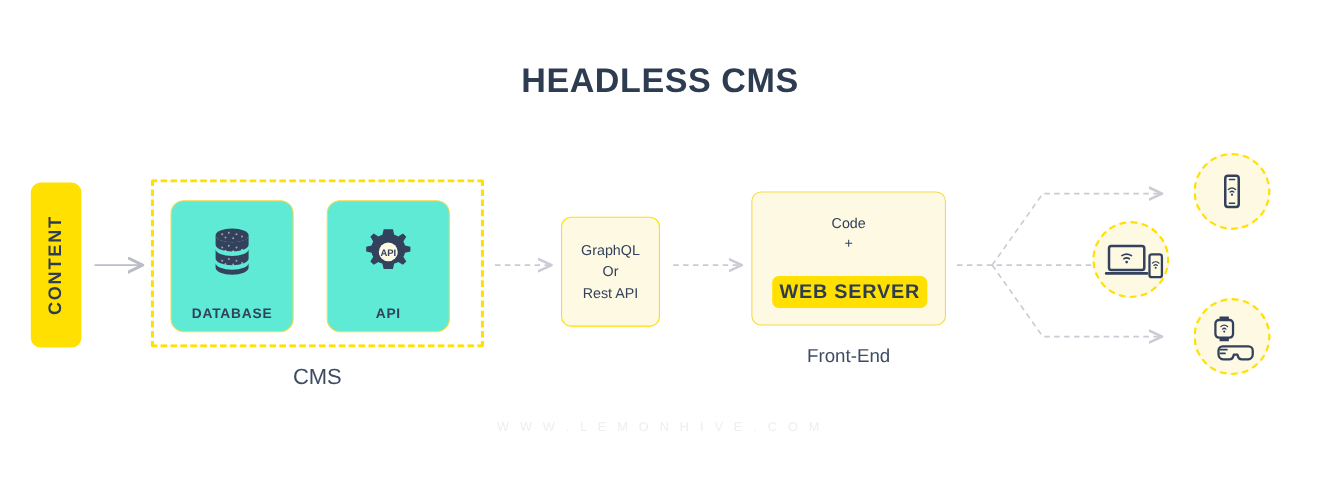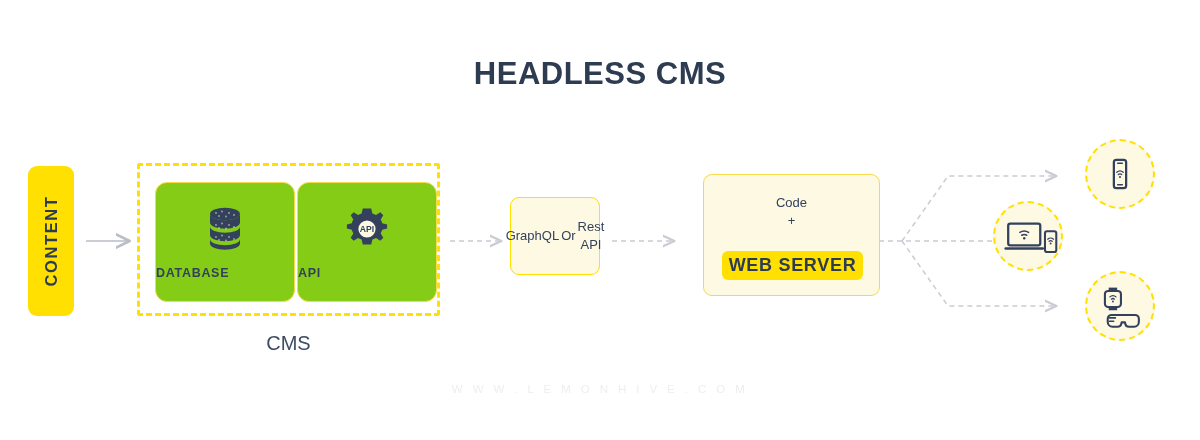--- a/index.html
+++ b/index.html
@@ -57,81 +57,80 @@
   #cms-group {
     left: 137px; top: 163px;
     width: 303px; height: 153px;
     border: 3px dashed #ffe000;
     border-radius: 3px;
     box-sizing: border-box;
   }
   .cms-card {
     position: absolute;
     top: 16px;
-    width: 140px; height: 120px;
-    background: #84cc16;
+    width: 112px; height: 120px;
+    background: #5eead4;
     border: 1.5px solid #f7d94c;
     border-radius: 12px;
     box-sizing: border-box;
   }
   #cms-card-database { left: 15px; }
   #cms-card-api { left: 157px; }
   .card-icon {
     position: absolute;
     left: 0; right: 0; top: 22px;
     display: flex; justify-content: center; align-items: center;
     height: 48px;
   }
   .card-label {
     position: absolute;
-    left: 0; right: 0; bottom: 21px;
-    text-align: left;
+    left: 0; right: 0; bottom: 9px;
+    text-align: center;
     font-size: 12.5px;
     font-weight: bold;
     letter-spacing: 0.7px;
     color: #33415c;
   }
   #cms-caption {
     left: 137px; top: 332px;
     width: 303px;
     text-align: center;
     font-size: 20px;
     color: #3d4c63;
   }
 
   
   #api-layer-box {
     left: 510px; top: 197px;
-    width: 90px; height: 78px;
+    width: 90px; height: 100px;
     background: #fdf9e3;
     border: 1.7px solid #ffe000;
     border-radius: 9px;
     box-sizing: border-box;
     display: flex;
-    flex-direction: row;
+    flex-direction: column;
     justify-content: center;
     align-items: center;
     gap: 2px;
   }
   #api-layer-box div {
     font-size: 13px;
     color: #33415c;
     line-height: 1.35;
     text-align: center;
   }
 
   
   #frontend-box {
     left: 683px; top: 174px;
     width: 177px; height: 122px;
     background: #fdf9e3;
     border: 1.7px solid #f7d94c;
     border-radius: 9px;
     box-sizing: border-box;
-    margin-left: 20px;
   }
   #frontend-text {
     position: absolute;
     left: 0; right: 0; top: 19px;
     text-align: center;
     font-size: 13px;
     line-height: 1.42;
     color: #33415c;
   }
   #web-server-button {
@@ -288,20 +287,21 @@
     <div>Rest API</div>
   </div>
 
   <div class="abs" id="frontend-box">
     <div id="frontend-text">
       <div>Code</div>
       <div>+</div>
     </div>
     <div id="web-server-button">WEB SERVER</div>
   </div>
+  <div class="abs" id="frontend-caption">Front-End</div>
 
   <div class="client-circle" id="client-mobile">
     <svg class="client-icons" viewBox="0 0 70 70" xmlns="http://www.w3.org/2000/svg">
       <rect x="28.5" y="20" width="13" height="30" rx="2.6" fill="none" stroke="#33415c" stroke-width="2.4"></rect>
       <line x1="32.5" y1="23.6" x2="37.5" y2="23.6" stroke="#33415c" stroke-width="1.5" stroke-linecap="round"></line>
       <line x1="32.5" y1="46.4" x2="37.5" y2="46.4" stroke="#33415c" stroke-width="1.5" stroke-linecap="round"></line>
       <path d="M31.6,33.2 a5.2,5.2 0 0 1 6.8,0" fill="none" stroke="#33415c" stroke-width="1.4" stroke-linecap="round"></path>
       <path d="M33.2,35.6 a2.9,2.9 0 0 1 3.6,0" fill="none" stroke="#33415c" stroke-width="1.4" stroke-linecap="round"></path>
       <circle cx="35" cy="38.2" r="1.1" fill="#33415c"></circle>
     </svg>

